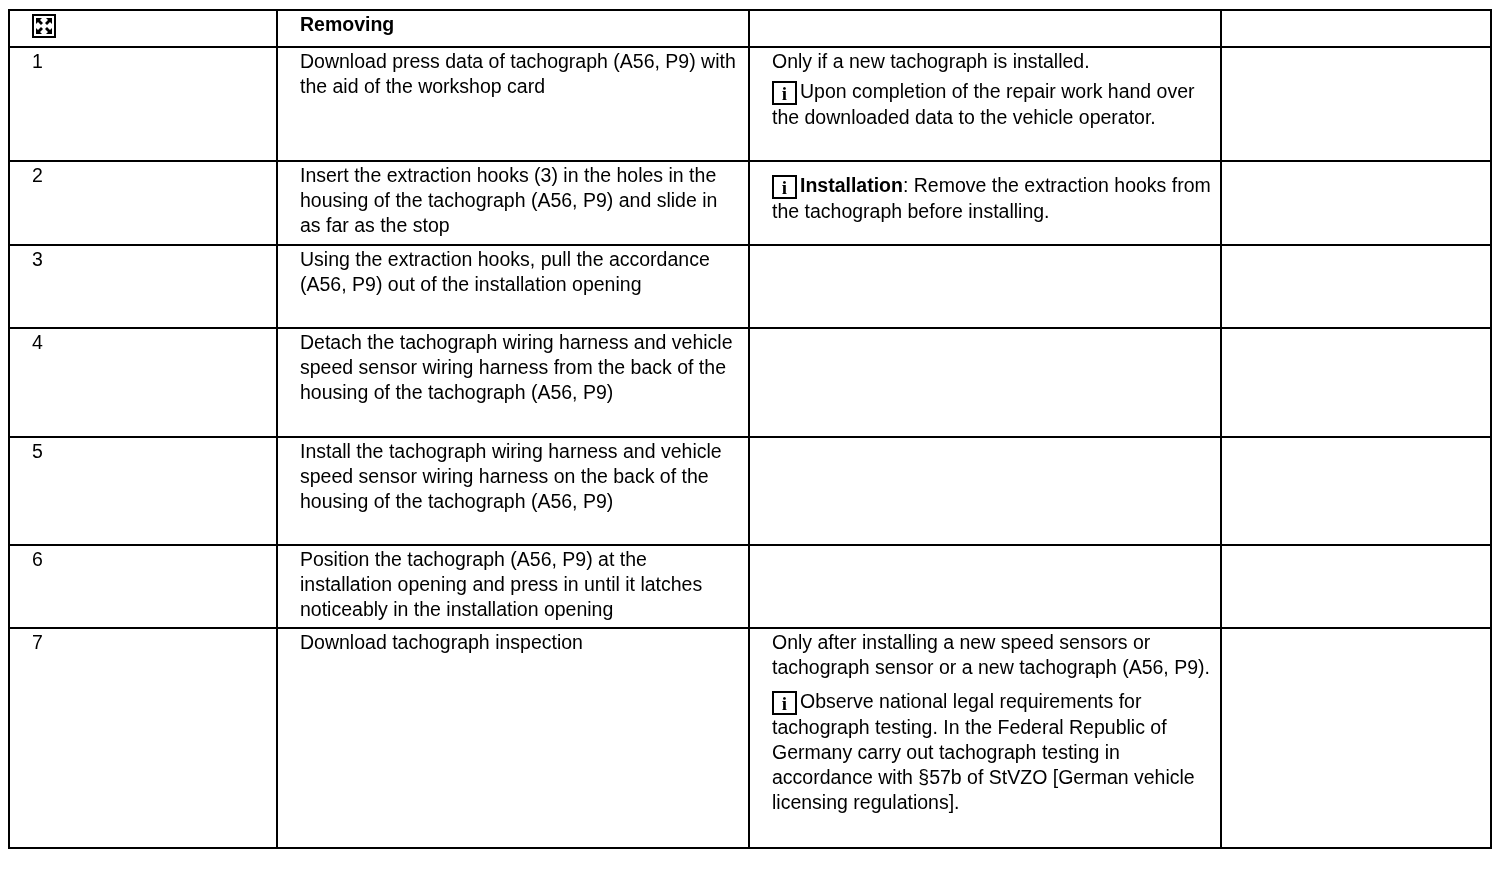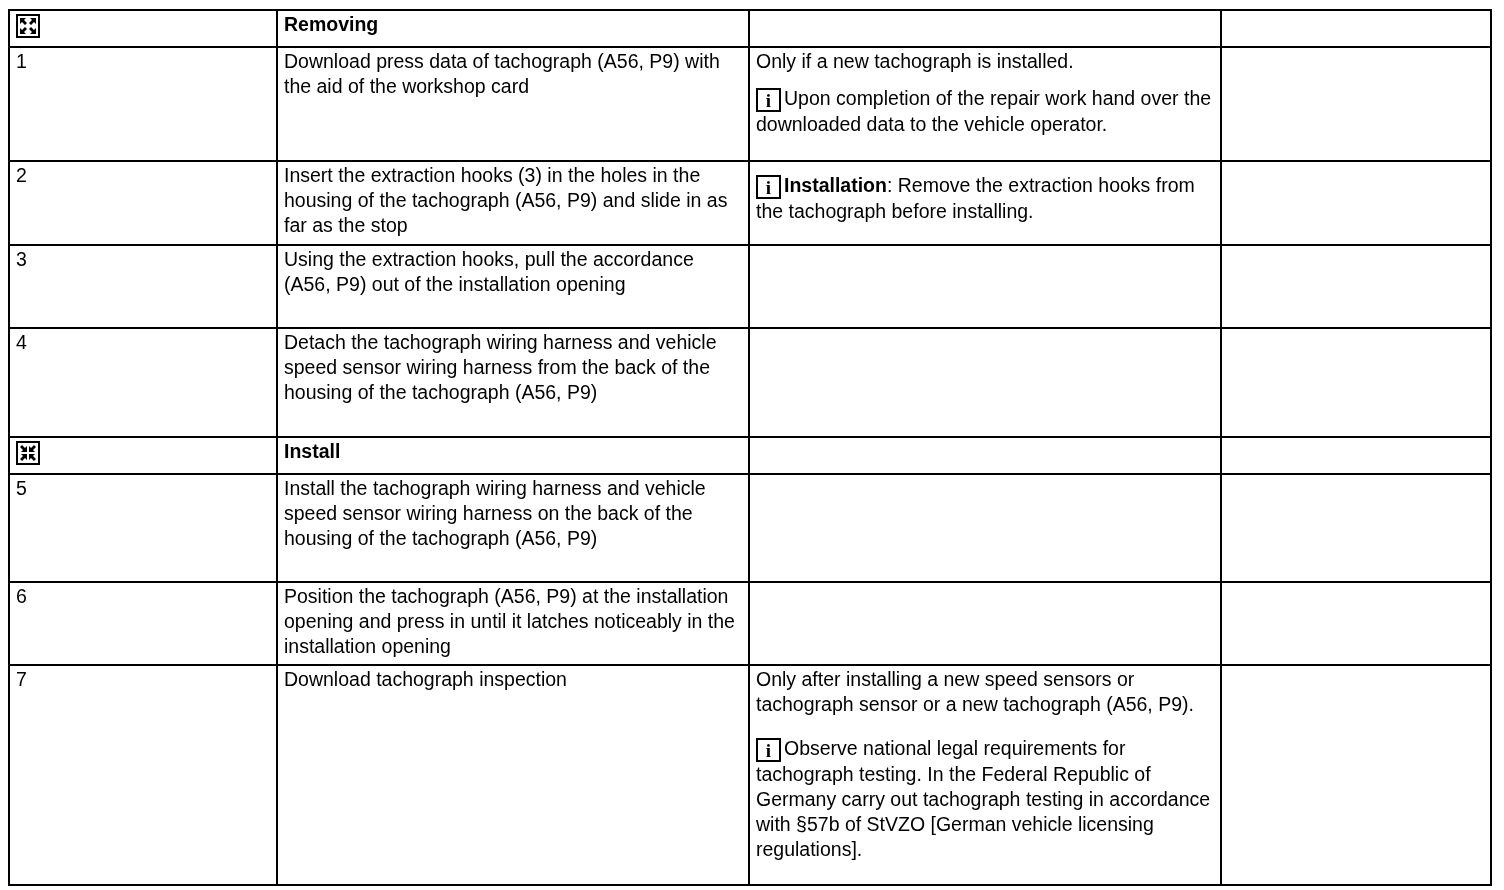--- a/index.html
+++ b/index.html
@@ -1,31 +1,31 @@
 <!DOCTYPE html>
 <html><head>
   <meta charset="utf-8">
   <style>
     html, body { margin: 0; padding: 0; background: #ffffff; }
     body { width: 1504px; height: 890px; position: relative; overflow: hidden;
            font-family: "Liberation Sans", sans-serif; color: #000; }
     table.proc { position: absolute; left: 8px; top: 9px; border-collapse: collapse;
                  table-layout: fixed; width: 1482px; }
-    table.proc td { border: 2px solid #000; vertical-align: top; padding: 1px 5px 2px 6px;
+    table.proc td { border: 2px solid #000; vertical-align: top; padding: 1px 5px 2px 22px;
                     font-size: 19.5px; line-height: 25px; }
     col.c1 { width: 268px; } col.c2 { width: 472px; } col.c3 { width: 472px; } col.c4 { width: 270px; }
     .bold { font-weight: bold; }
     .sect-icon { display: inline-block; width: 24px; height: 24px; border: 2px solid #000;
                  box-sizing: border-box; margin-top: 2px; position: relative; }
     .sect-icon svg { position: absolute; left: 1px; top: 1px; }
     .info-icon { display: inline-block; width: 25px; height: 24px; border: 2px solid #000;
                  box-sizing: border-box; text-align: center; font-family: "Liberation Serif", serif;
                  font-weight: bold; font-size: 19px; line-height: 21px; vertical-align: -2px; margin-right: 3px; }
     .p { margin: 0; }
-    .gap { margin-top: 19px; }
+    .gap { margin-top: 9px; }
   </style>
 </head>
 <body>
 
 <table class="proc">
   <colgroup>
       <col class="c1">
       <col class="c2">
       <col class="c3">
       <col class="c4">
@@ -48,21 +48,21 @@
     <td class="bold">Removing</td>
     <td></td>
         <td></td>
   </tr>
 
   <tr style="height:114px">
     <td>1</td>
     <td>Download press data of tachograph (A56, P9) with the aid of the workshop card</td>
     <td>
       <p class="p">Only if a new tachograph is installed.</p>
-      <p class="p" style="margin-top:12px"><span class="info-icon">i</span><span>Upon completion of the repair work hand over the downloaded data to the vehicle operator.</span></p>
+      <p class="p" style="margin-top:5px"><span class="info-icon">i</span><span>Upon completion of the repair work hand over the downloaded data to the vehicle operator.</span></p>
     </td>
     <td></td>
   </tr>
 
   <tr style="height:84px">
     <td>2</td>
     <td>Insert the extraction hooks (3) in the holes in the housing of the tachograph (A56, P9) and slide in as far as the stop</td>
     <td>
       <p class="p" style="margin-top:10px"><span class="info-icon">i</span><span class="bold">Installation</span><span>: Remove the extraction hooks from the tachograph before installing.</span></p>
     </td>
@@ -76,37 +76,20 @@
         <td></td>
   </tr>
 
   <tr style="height:109px">
     <td>4</td>
     <td>Detach the tachograph wiring harness and vehicle speed sensor wiring harness from the back of the housing of the tachograph (A56, P9)</td>
     <td></td>
         <td></td>
   </tr>
 
-  <tr style="height:35px">
-    <td>
-      <span class="sect-icon">
-        <svg width="18" height="18" viewBox="0 0 18 18">
-              <g fill="#000">
-          <polygon points="8,8 2,8 4,6 1,3 3,1 6,4 8,2"></polygon>
-                <polygon points="10,8 16,8 14,6 17,3 15,1 12,4 10,2"></polygon>
-          <polygon points="8,10 2,10 4,12 1,15 3,17 6,14 8,16"></polygon>
-                <polygon points="10,10 16,10 14,12 17,15 15,17 12,14 10,16"></polygon>
-              </g>
-            </svg>
-      </span>
-    </td>
-    <td class="bold">Install</td>
-    <td></td>
-        <td></td>
-  </tr>
 
   <tr style="height:108px">
     <td>5</td>
     <td>Install the tachograph wiring harness and vehicle speed sensor wiring harness on the back of the housing of the tachograph (A56, P9)</td>
     <td></td>
         <td></td>
   </tr>
 
   <tr style="height:83px">
     <td>6</td>

